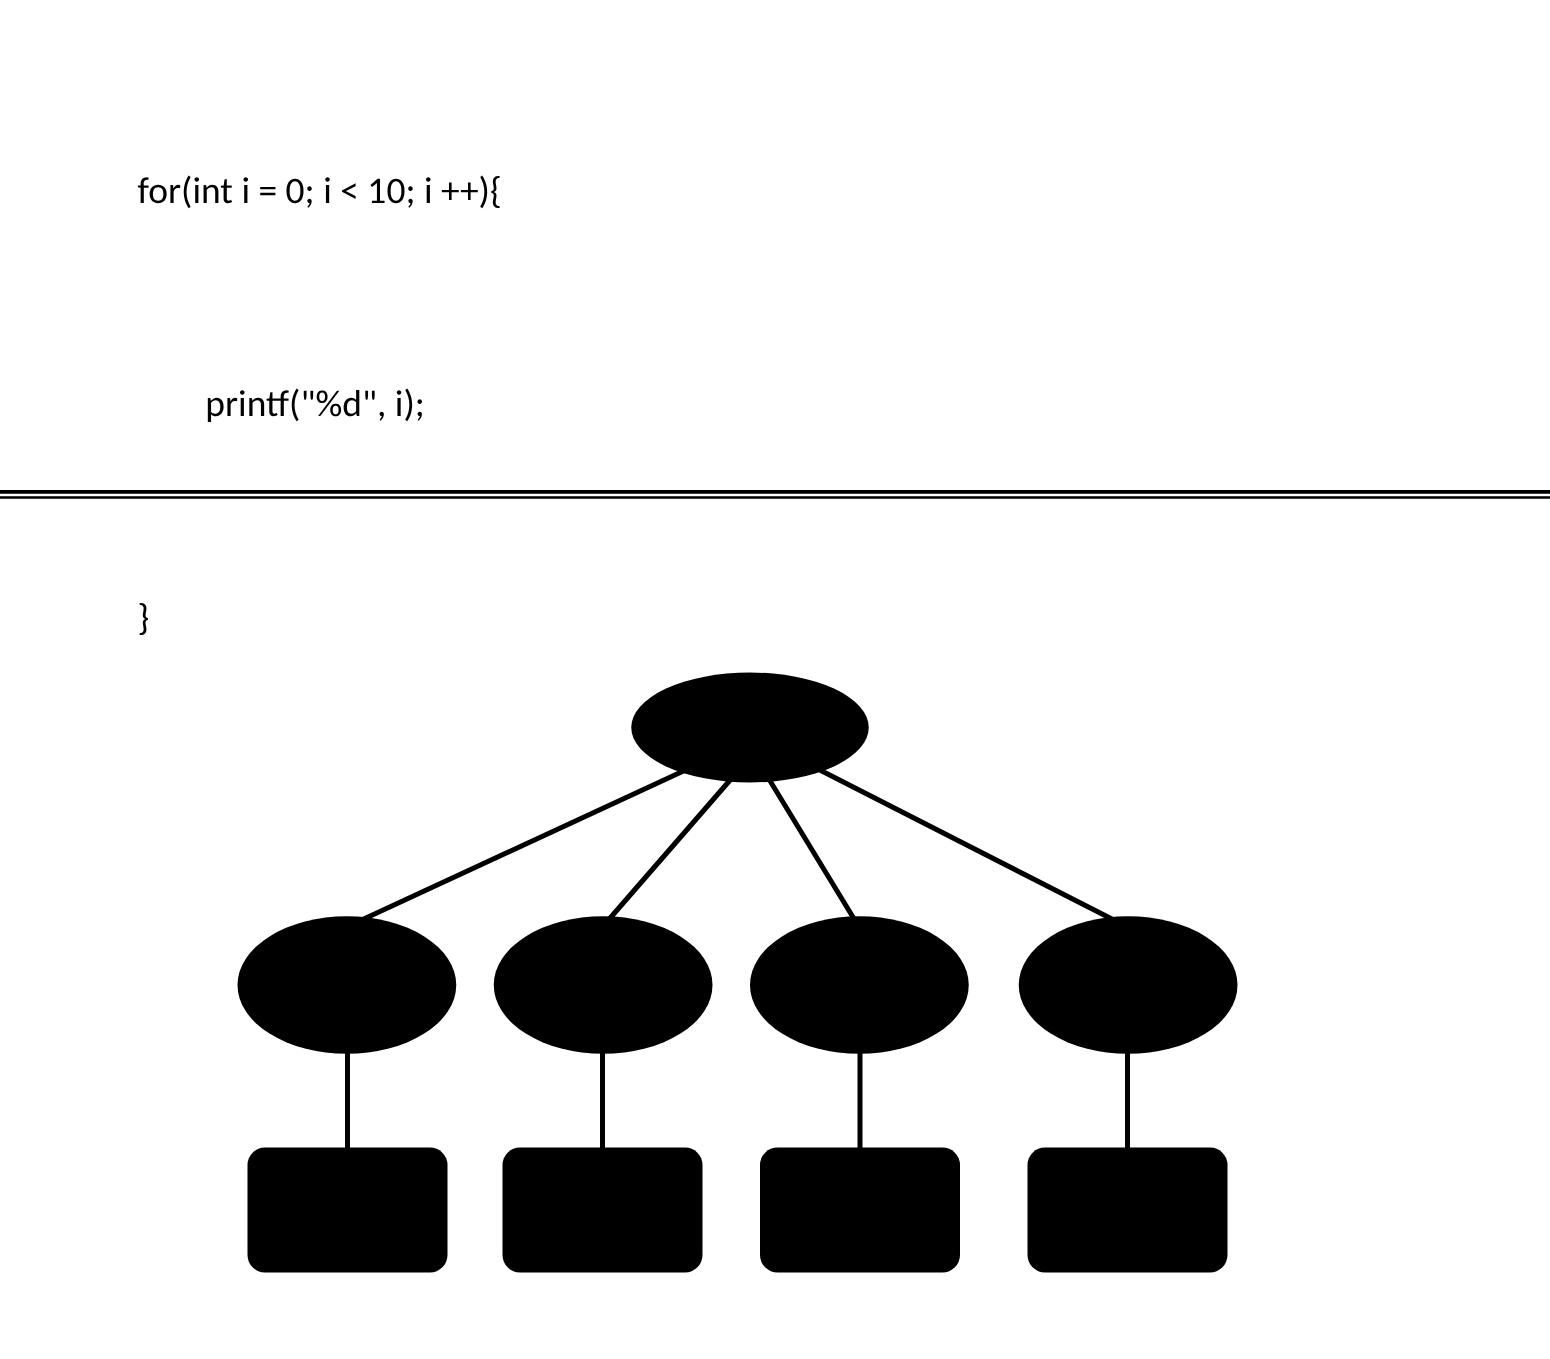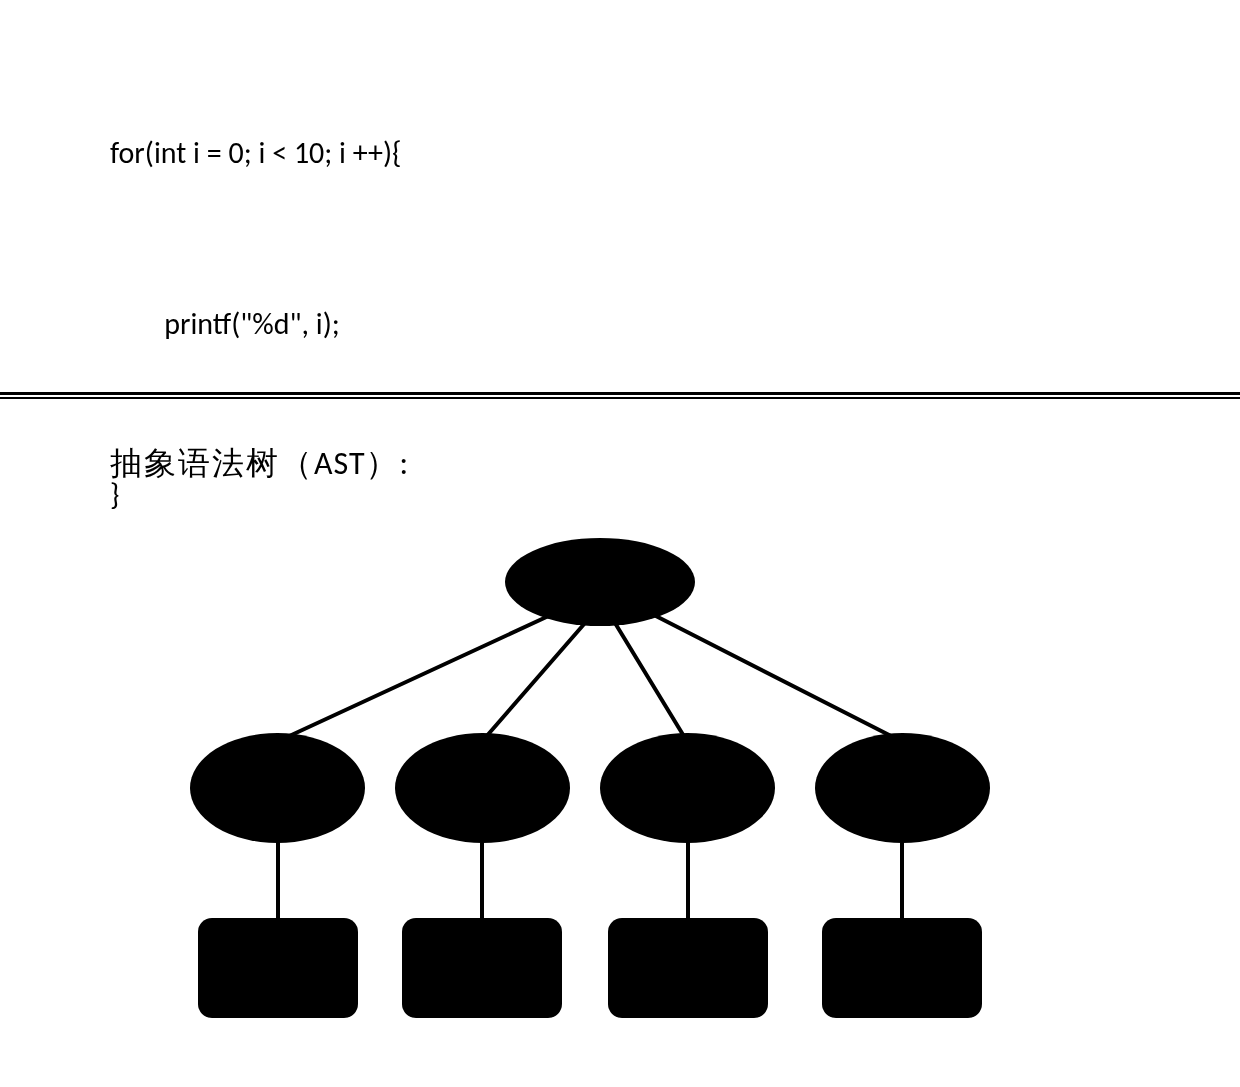--- a/index.html
+++ b/index.html
@@ -119,23 +119,20 @@
 <div class="page">
 
   <div class="code-block">
     <span class="code-line">for(int i = 0; i &lt; 10; i ++){</span>
     <span class="code-line">        printf("%d", i);</span>
     <span class="code-line">}</span>
   </div>
 
   <div class="divider"></div>
 
-  <div class="ast-label">
-    <span>抽象语法树</span><span>（</span><span class="ascii">AST</span><span>）:</span>
-  </div>
 
   <div class="tree">
     <svg viewBox="0 0 840 485">
       <g id="edges" stroke="#000" stroke-width="4" stroke-linecap="round">
           <line x1="375" y1="75" x2="105" y2="200"></line>
           <line x1="405" y1="85" x2="305" y2="200"></line>
           <line x1="435" y1="85" x2="505" y2="200"></line>
           <line x1="470" y1="75" x2="715" y2="200"></line>
           <line x1="98" y1="305" x2="98" y2="380"></line>
           <line x1="302" y1="305" x2="302" y2="380"></line>

